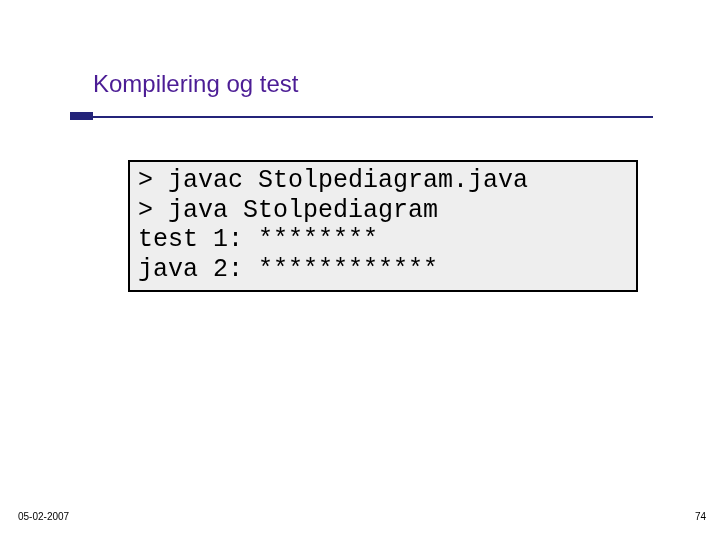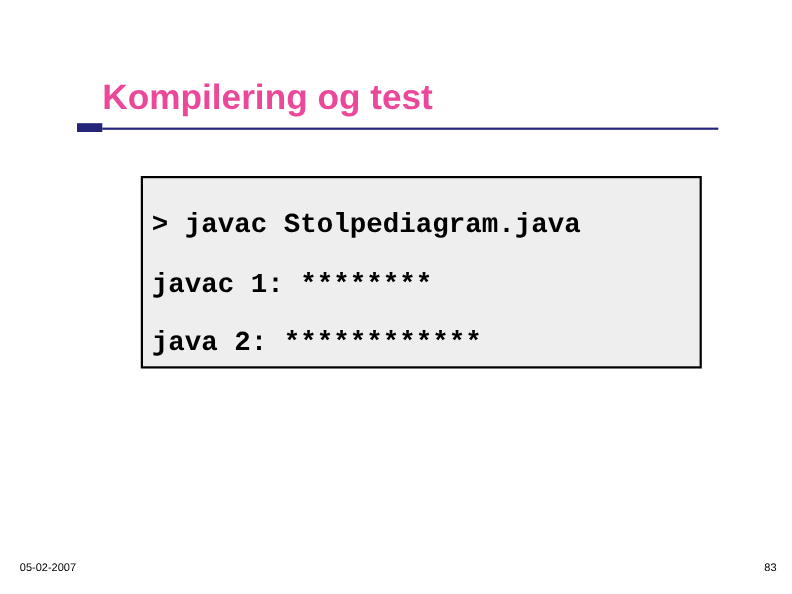--- a/index.html
+++ b/index.html
@@ -17,23 +17,23 @@
     height: 540px;
     box-sizing: border-box;
   }
   .title-wrap {
     position: absolute;
     left: 93px;
     top: 70px;
     width: 560px;
   }
   .title {
-    font-size: 32px;
-    font-weight: 700;
-    color: #ec4899;
+    font-size: 24px;
+    font-weight: 400;
+    color: #4c1d95;
     letter-spacing: 0px;
   }
   .title-underline {
     position: absolute;
     left: 93px;
     top: 116px;
     width: 560px;
     height: 0;
     border-top: 2px solid #24247a;
   }
@@ -51,25 +51,24 @@
     top: 160px;
     width: 510px;
     box-sizing: border-box;
     border: 2.5px solid #000000;
     background: #eeeeee;
     padding: 4px 8px 6px 8px;
   }
   .code-line {
     font-family: "Courier New", Courier, monospace;
     font-size: 25px;
-    font-weight: bold;
+    font-weight: normal;
     color: #000000;
     line-height: 1.18;
     white-space: pre;
-    margin-top: 24px;
   }
   .footer-date {
     position: absolute;
     left: 18px;
     bottom: 18px;
     font-size: 10px;
     color: #000000;
   }
   .footer-num {
     position: absolute;
@@ -85,21 +84,22 @@
 <div class="slide">
 
   <div class="title-wrap">
     <div class="title">Kompilering og test</div>
   </div>
   <div class="title-accent"></div>
   <div class="title-underline"></div>
 
   <div class="code-box">
     <div class="code-line">&gt; javac Stolpediagram.java</div>
-    <div class="code-line">javac 1: ********</div>
+    <div class="code-line">&gt; java Stolpediagram</div>
+    <div class="code-line">test 1: ********</div>
     <div class="code-line">java 2: ************</div>
   </div>
 
   <div class="footer-date">05-02-2007</div>
 
-  <div class="footer-num">83</div>
+  <div class="footer-num">74</div>
 
 </div>
 
 </body></html>

